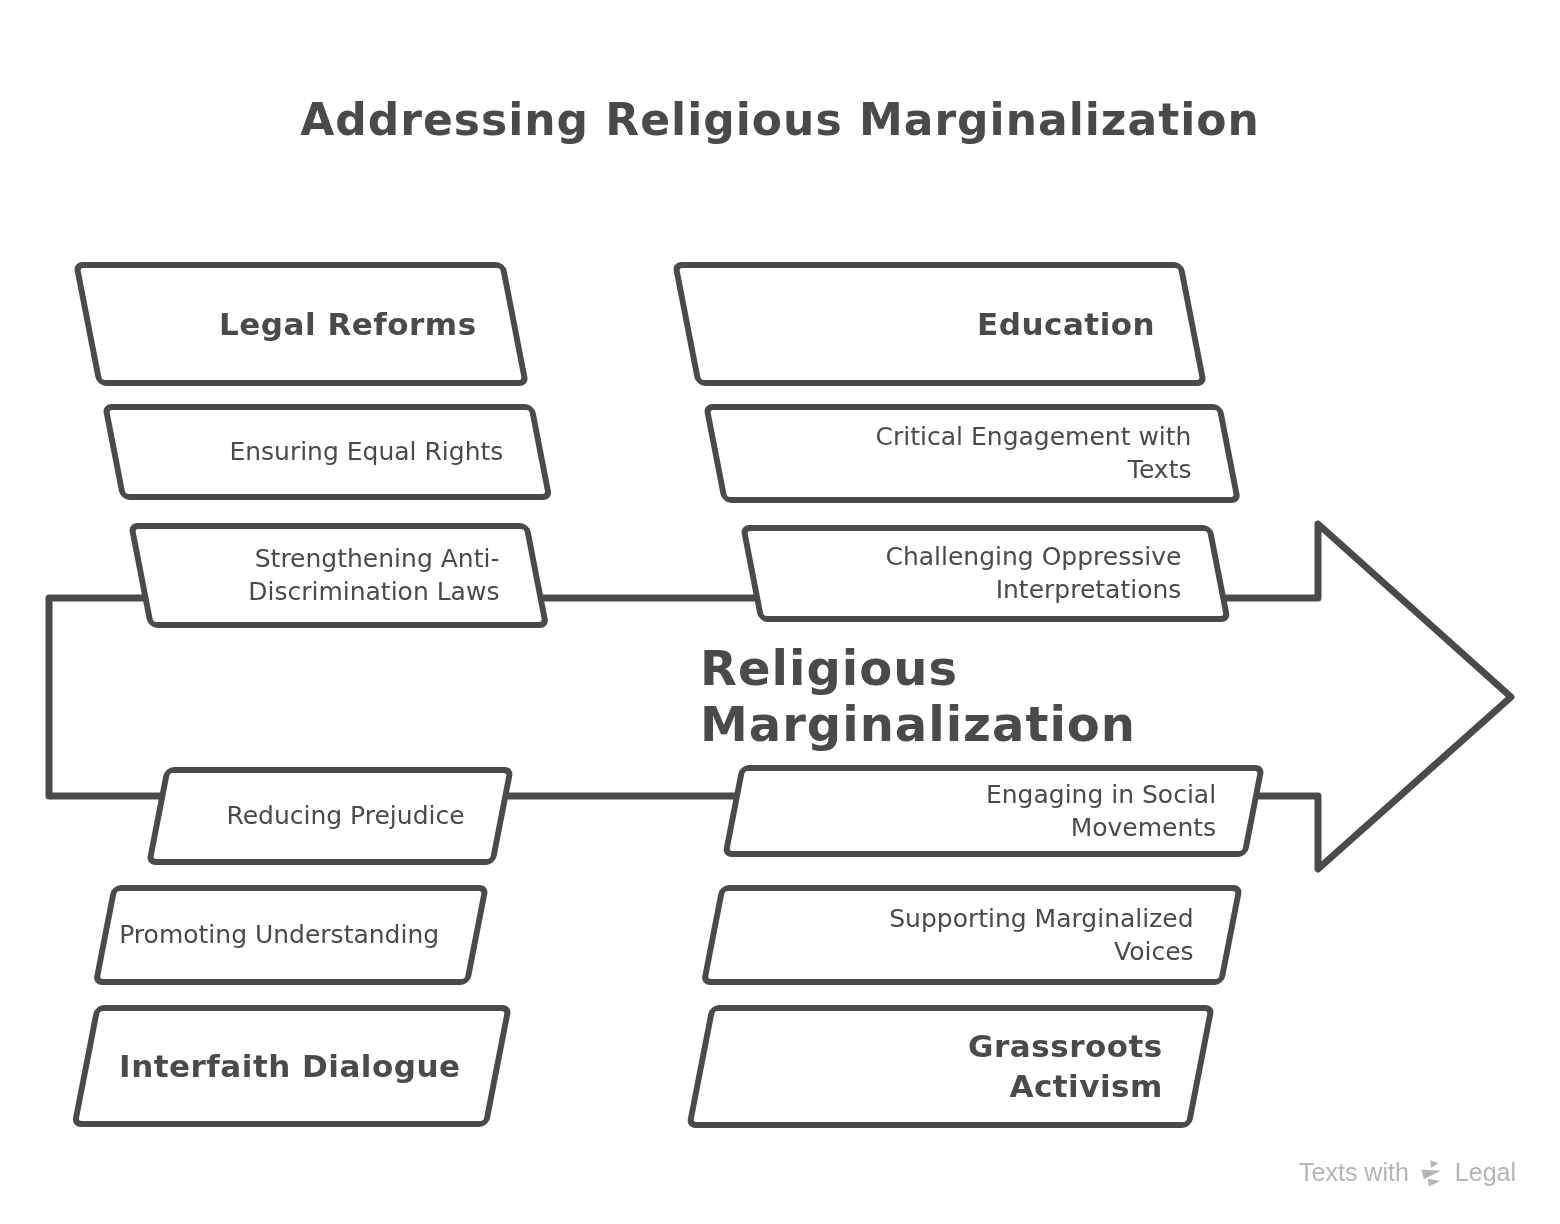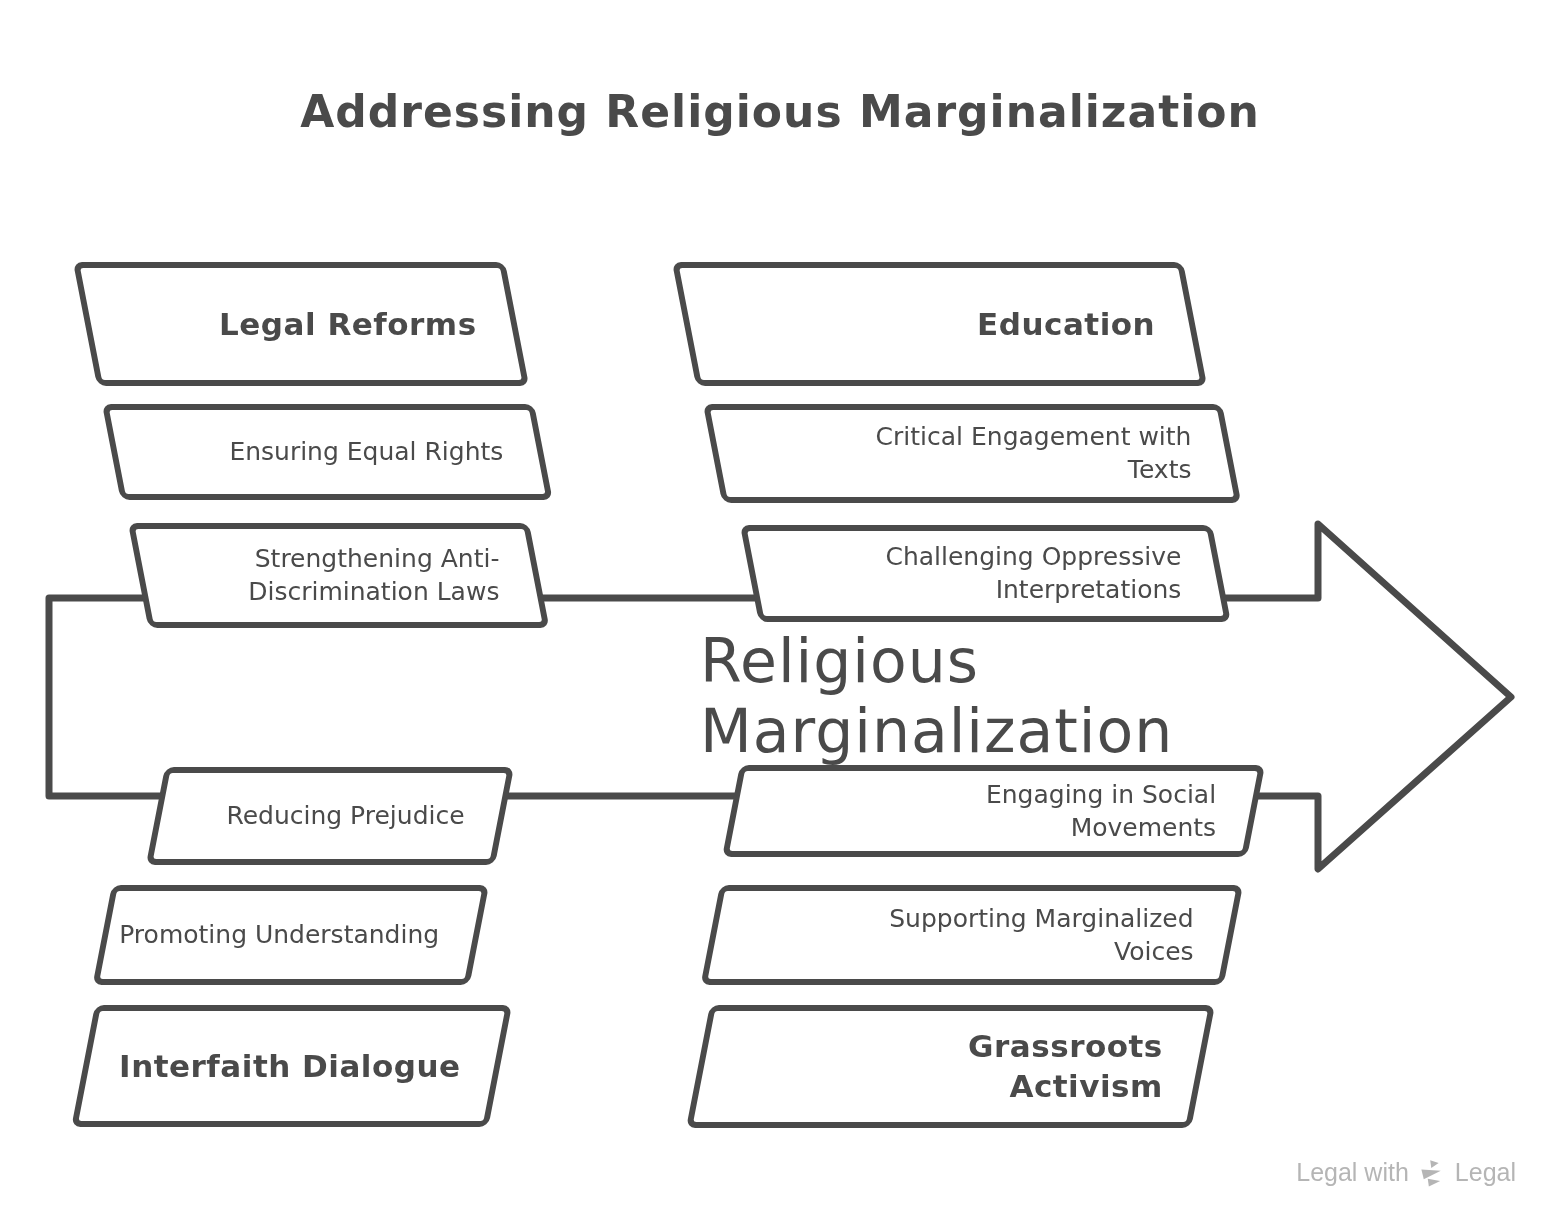--- a/index.html
+++ b/index.html
@@ -3,29 +3,29 @@
 <meta charset="utf-8">
 <style>
   html, body { margin:0; padding:0; background:#ffffff; }
   .canvas {
     position:relative; width:1560px; height:1224px; background:#ffffff;
     overflow:hidden;
     font-family:"DejaVu Sans","Liberation Sans",sans-serif;
     color:#4a4a4a;
   }
   .title {
-    position:absolute; left:0; right:0; top:86px;
+    position:absolute; left:0; right:0; top:94px;
     text-align:center; font-size:44px; font-weight:bold; letter-spacing:1px;
     z-index:3;
   }
   svg.flow-arrow { position:absolute; left:0; top:0; z-index:1; }
   .arrow-label {
     position:absolute; left:700px; top:664px; width:700px; height:64px;
     display:flex; align-items:center; justify-content:center;
-    font-size:60px; font-weight:normal; letter-spacing:1px; z-index:2;
+    font-size:48px; font-weight:bold; letter-spacing:1px; z-index:2;
   }
   .box {
     position:absolute; box-sizing:border-box; z-index:2;
     background:#ffffff; border:6px solid #4a4a4a; border-radius:9px;
     display:flex; align-items:center; justify-content:flex-end;
     padding-right:34px; transform-origin:0 0;
   }
   .skA { transform:skewX(11deg); }   
   .skB { transform:skewX(-11deg); }  
   .box .lbl { white-space:pre-line; text-align:right; line-height:1.3; }
@@ -94,21 +94,21 @@
   <div class="box skB sub" style="left:720px;top:885px;width:523px;height:100px">
     <span class="lbl">Supporting Marginalized
 Voices</span>
   </div>
   <div class="box skB hdr" style="left:710px;top:1005px;width:505px;height:123px">
     <span class="lbl">Grassroots
 Activism</span>
   </div>
 
   <div class="footer">
-    <span>Legal with</span>
+    <span>Texts with</span>
     <svg width="28" height="28" viewBox="0 0 28 28">
       <g fill="#b5b5b5" transform="rotate(-8 14 14)">
         <path d="M14 1 L22 5 L14 9 Z"></path>
         <path d="M4 9 L23 13 L5 19 Z"></path>
         <path d="M9 19 L21 23 L9 27 Z"></path>
       </g>
     </svg>
     <span>Legal</span>
   </div>
 

